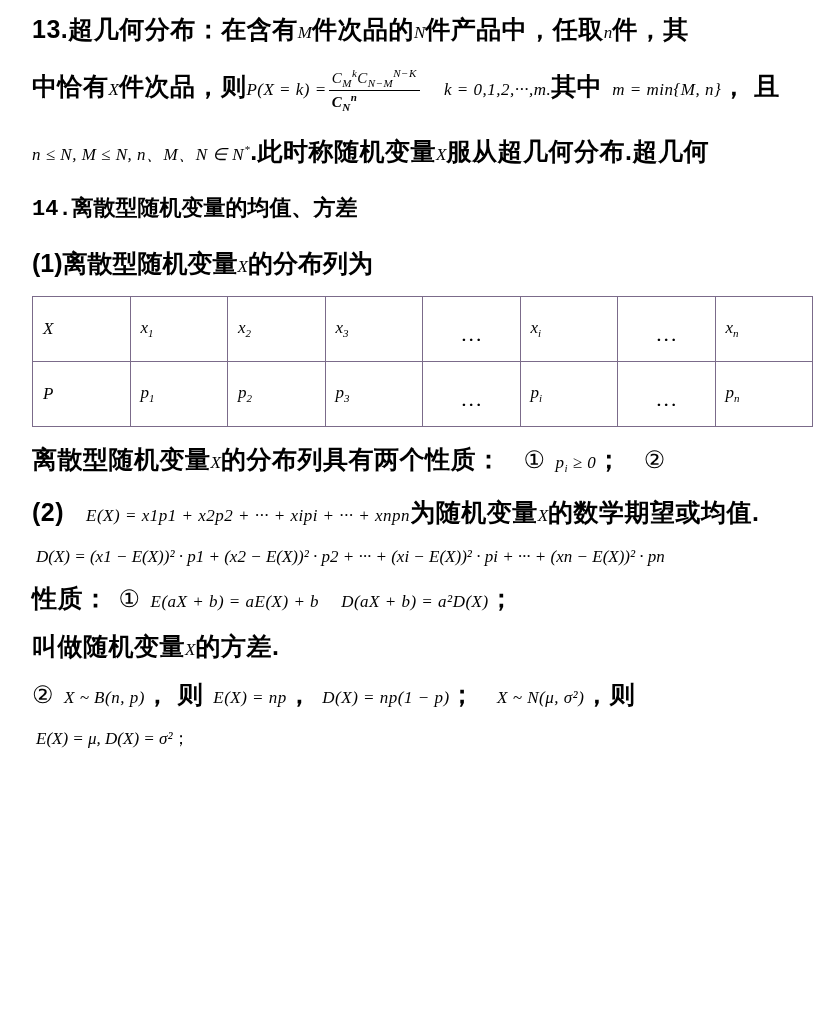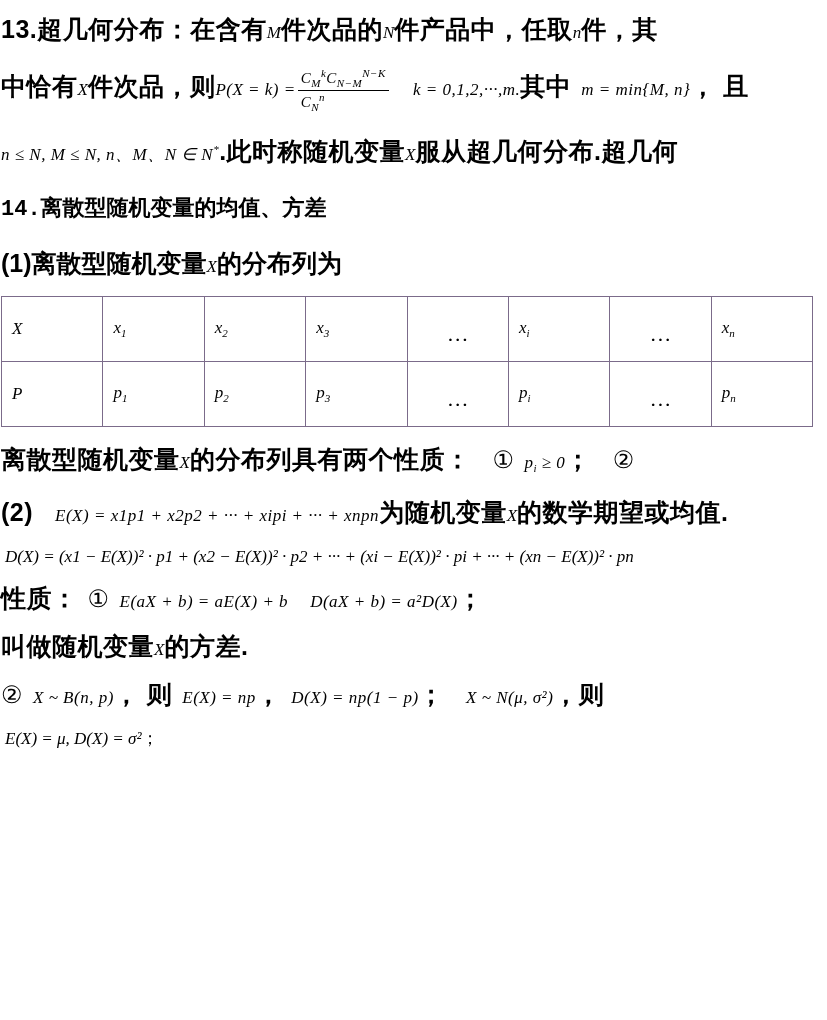--- a/index.html
+++ b/index.html
@@ -10,21 +10,21 @@
   body {
     width: 827px;
     height: 1020px;
     font-family: "Liberation Serif", serif;
     color: #000000;
     overflow: hidden;
   }
   .page {
     width: 827px;
     height: 1020px;
-    padding: 6px 14px 0 1px;
+    padding: 6px 14px 0 32px;
     box-sizing: border-box;
     position: relative;
   }
   .para {
     font-family: "Liberation Sans", sans-serif;
     font-size: 25px;
     line-height: 46px;
     font-weight: 600;
     letter-spacing: 0.5px;
     margin: 0;
@@ -70,21 +70,21 @@
     display: inline-block;
     vertical-align: middle;
     text-align: left;
     font-size: 15px;
     line-height: 1.15;
     margin: 12px 2px;
     position: relative;
     top: -1px;
   }
   .frac .num { display: block; padding: 0 3px; }
-  .frac .den { display: block; border-top: 1px solid #000; padding: 0 3px; }
+  .frac .den { display: block; border-top: 1px solid #000; padding: 0 3px; font-weight: bold; }
   table.dist {
     border-collapse: collapse;
     width: 100%;
     margin: 6px 0 10px 0;
     table-layout: fixed;
   }
   table.dist td {
     border: 1px solid #7b6b8a;
     height: 56px;
     padding: 0 10px;

